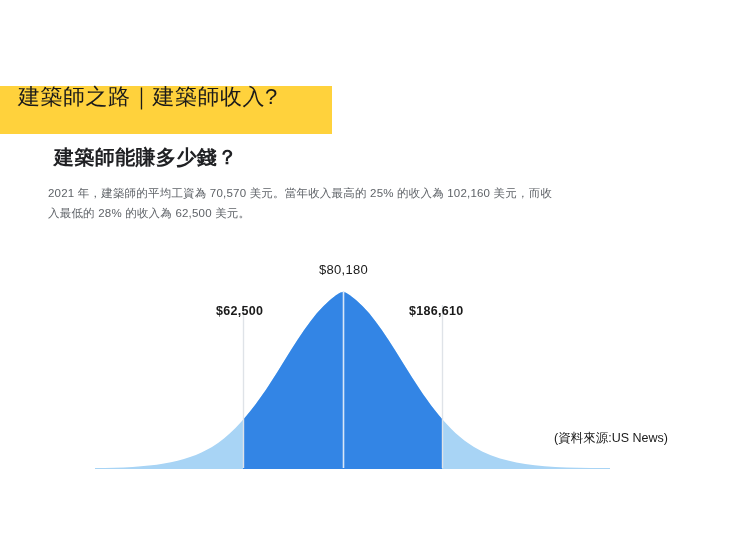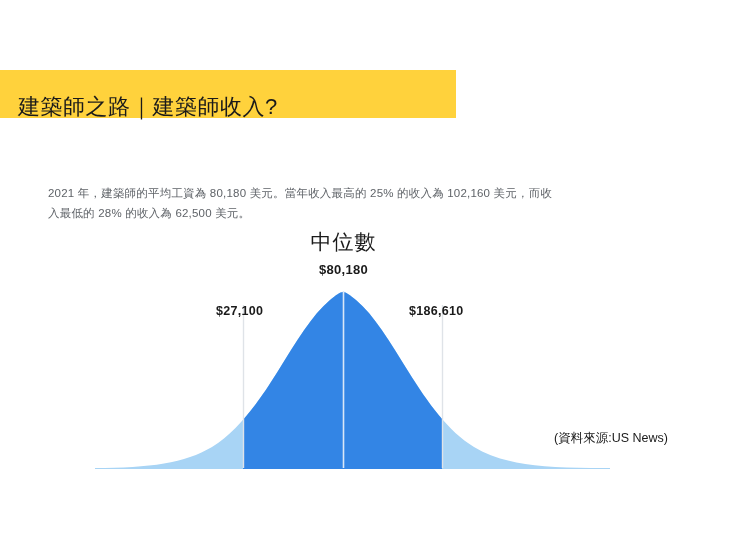--- a/index.html
+++ b/index.html
@@ -19,26 +19,26 @@
   #slide {
     position: absolute;
     inset: 0;
     background: #ffffff;
   }
 
   
   .banner {
     position: absolute;
     left: 0;
-    top: 70px;
-    width: 456px;
+    top: 86px;
+    width: 332px;
     height: 48px;
     background: #ffd23c;
     display: flex;
-    align-items: flex-end;
+    align-items: flex-start;
   }
   .banner-text {
     margin-left: 18px;
     font-size: 22px;
     line-height: 1;
     font-weight: 400;
     color: #1a1a1a;
     letter-spacing: 0.5px;
     white-space: nowrap;
   }
@@ -95,21 +95,21 @@
     color: #1a1a1a;
     letter-spacing: 1px;
   }
   .median-value {
     position: absolute;
     left: 291px;
     top: 262px;
     width: 105px;
     text-align: center;
     font-size: 13px;
-    font-weight: 700;
+    font-weight: 400;
     color: #1a1a1a;
     letter-spacing: 0.3px;
   }
   .q-label {
     position: absolute;
     font-size: 12.5px;
     font-weight: 700;
     color: #1a1a1a;
     letter-spacing: 0.3px;
     white-space: nowrap;
@@ -129,23 +129,24 @@
 </style>
 </head>
 <body>
 
 <div id="slide">
 
   <div class="banner">
     <span class="banner-text">建築師之路｜建築師收入?</span>
   </div>
 
+  <div class="subhead">建築師能賺多少錢？</div>
 
   <div class="body-copy">
-    <span class="line">2021 年，建築師的平均工資為 80,180 美元。當年收入最高的 25% 的收入為 102,160 美元，而收</span>
+    <span class="line">2021 年，建築師的平均工資為 70,570 美元。當年收入最高的 25% 的收入為 102,160 美元，而收</span>
     <span class="line">入最低的 28% 的收入為 62,500 美元。</span>
   </div>
 
   <div class="chart">
     <svg width="740" height="255" viewBox="0 0 740 255">
       <defs>
 
         <clipPath id="bellClip">
           <path d="
             M 95,243
@@ -173,21 +174,20 @@
       </g>
 
       <line x1="243.5" y1="80" x2="243.5" y2="243" stroke="#dfe3e8" stroke-width="1.4"></line>
 
       <line x1="442.5" y1="80" x2="442.5" y2="243" stroke="#dfe3e8" stroke-width="1.4"></line>
 
       <line x1="343.5" y1="66" x2="343.5" y2="243" stroke="#d9e7f7" stroke-width="1.6"></line>
     </svg>
   </div>
 
-  <div class="median-title">中位數</div>
   <div class="median-value">$80,180</div>
 
-  <div class="q-label q-low">$27,100</div>
+  <div class="q-label q-low">$62,500</div>
   <div class="q-label q-high">$186,610</div>
 
   <div class="source">(資料來源:US News)</div>
 
 </div>
 
 </body></html>

